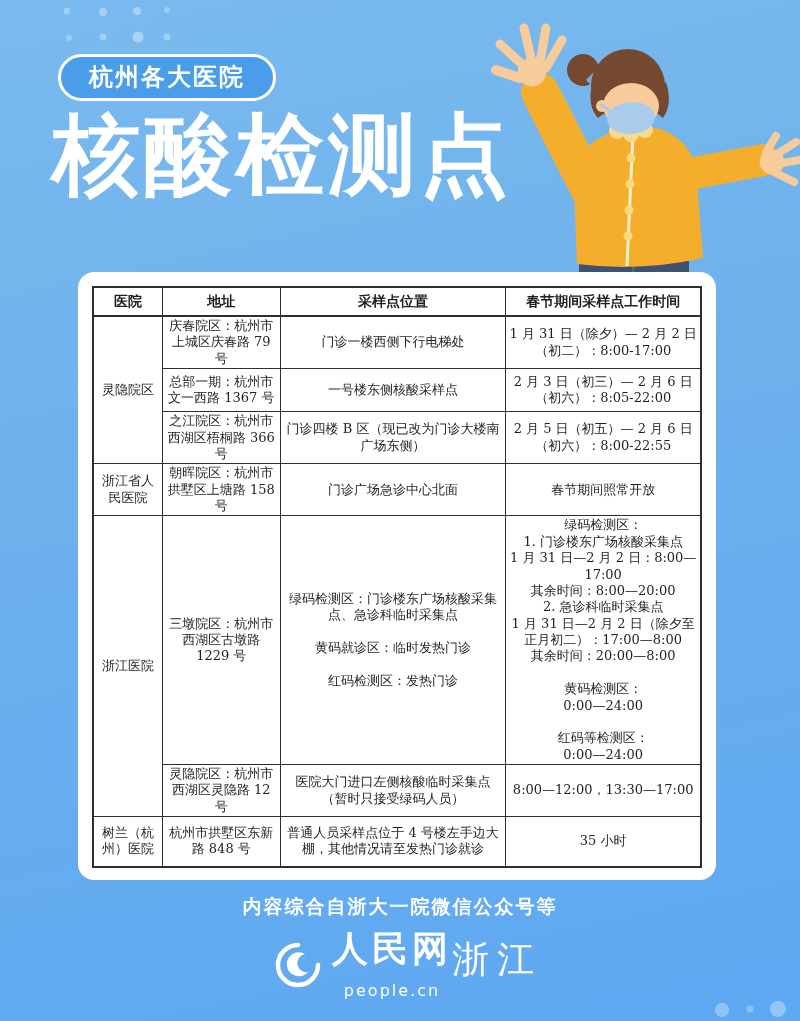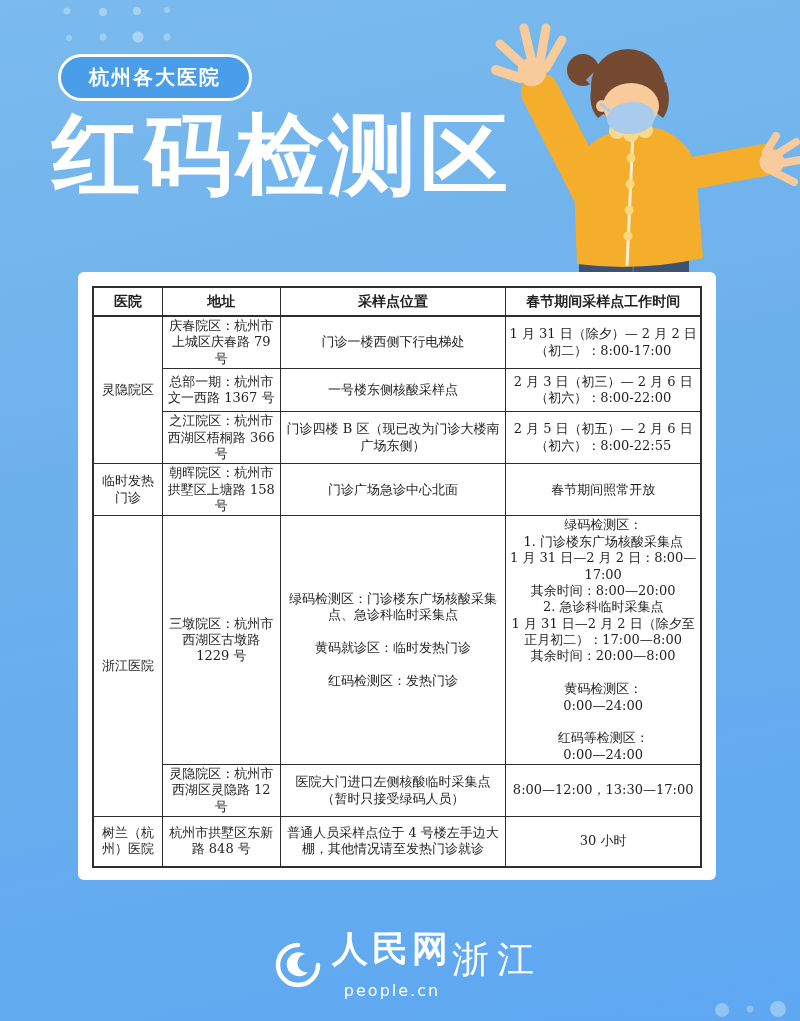--- a/index.html
+++ b/index.html
@@ -7,30 +7,30 @@
     position:relative;width:800px;height:1021px;overflow:hidden;
     background:linear-gradient(168deg,#7abaee 0%,#6db1ec 42%,#5ea8f2 100%);
     font-family:"DejaVu Sans","Liberation Sans",sans-serif;
   }
   .dots{position:absolute;}
   .dots-top{left:55px;top:2px;}
   .dots-bottom{left:708px;top:998px;}
   .badge{
     position:absolute;left:58px;top:54px;height:47px;box-sizing:border-box;
     padding:0 28px;line-height:41px;border:3px solid #ffffff;border-radius:25px;
-    background:#4a9de9;color:#ffffff;font-size:20px;font-weight:700;letter-spacing:2px;
+    background:#4a9de9;color:#ffffff;font-size:24px;font-weight:700;letter-spacing:2px;
   }
   .title{
     position:absolute;left:52px;top:104px;margin:0;color:#ffffff;
     font-size:88px;font-weight:900;letter-spacing:4px;line-height:1.15;white-space:nowrap;
   }
   .person{position:absolute;right:0;top:0;z-index:1;}
   .card{
     position:absolute;left:78px;top:272px;width:638px;min-height:547px;z-index:2;
-    background:#ffffff;border-radius:6px;padding:14px 14px 12px 14px;box-sizing:border-box;
+    background:#ffffff;border-radius:16px;padding:14px 14px 12px 14px;box-sizing:border-box;
   }
   table.np{
     width:100%;border-collapse:collapse;table-layout:fixed;
     border:2px solid #2e2e2e;color:#1f1f1f;
     font-family:"DejaVu Serif","Liberation Serif",serif;
   }
   table.np th,table.np td{
     border:1px solid #2e2e2e;text-align:center;vertical-align:middle;
     padding:1px 3px;white-space:pre-line;overflow:hidden;
   }
@@ -120,21 +120,21 @@
     <circle cx="148" cy="86" r="37" fill="#75492f"></circle>
     <path d="M112 84 q-5 22 6 34 l8 -6 q-9 -12 -6 -24 z" fill="#75492f"></path>
     <path d="M186 82 q7 22 -3 36 l-9 -7 q9 -12 5 -25 z" fill="#75492f"></path>
     <ellipse cx="151" cy="106" rx="28" ry="23" fill="#f7cb9c"></ellipse>
     <circle cx="122" cy="106" r="6" fill="#f7cb9c"></circle>
     <line x1="120" y1="104" x2="130" y2="111" stroke="#a9cbec" stroke-width="3"></line>
     <ellipse cx="151" cy="118" rx="24" ry="16" fill="#a9cbec" transform="rotate(-4 151 118)"></ellipse>
   </svg>
 
   <div class="badge">杭州各大医院</div>
-  <h1 class="title">红码检测区</h1>
+  <h1 class="title">核酸检测点</h1>
 
   <div class="card">
     <table class="np">
       <colgroup>
         <col style="width:11.4%">
         <col style="width:19.4%">
         <col style="width:37.1%">
         <col style="width:32.1%">
       </colgroup>
       <thead>
@@ -148,29 +148,29 @@
       <tbody>
         <tr class="r1">
           <td rowspan="3">灵隐院区</td>
           <td>庆春院区：杭州市上城区庆春路 79 号</td>
           <td>门诊一楼西侧下行电梯处</td>
           <td>1 月 31 日（除夕）— 2 月 2 日（初二）：8:00-17:00</td>
         </tr>
         <tr class="r2">
           <td>总部一期：杭州市文一西路 1367 号</td>
           <td>一号楼东侧核酸采样点</td>
-          <td>2 月 3 日（初三）— 2 月 6 日（初六）：8:00-22:00</td>
+          <td>2 月 3 日（初三）— 2 月 6 日（初六）：8:05-22:00</td>
         </tr>
         <tr class="r3">
           <td>之江院区：杭州市西湖区梧桐路 366 号</td>
           <td>门诊四楼 B 区（现已改为门诊大楼南广场东侧）</td>
           <td>2 月 5 日（初五）— 2 月 6 日（初六）：8:00-22:55</td>
         </tr>
         <tr class="r4">
-          <td>临时发热门诊</td>
+          <td>浙江省人民医院</td>
           <td>朝晖院区：杭州市拱墅区上塘路 158 号</td>
           <td>门诊广场急诊中心北面</td>
           <td>春节期间照常开放</td>
         </tr>
         <tr class="r5">
           <td rowspan="2">浙江医院</td>
           <td>三墩院区：杭州市西湖区古墩路 1229 号</td>
           <td>绿码检测区：门诊楼东广场核酸采集点、急诊科临时采集点
 
 黄码就诊区：临时发热门诊
@@ -192,27 +192,28 @@
         </tr>
         <tr class="r6">
           <td>灵隐院区：杭州市西湖区灵隐路 12 号</td>
           <td>医院大门进口左侧核酸临时采集点（暂时只接受绿码人员）</td>
           <td>8:00—12:00，13:30—17:00</td>
         </tr>
         <tr class="r7">
           <td>树兰（杭州）医院</td>
           <td>杭州市拱墅区东新路 848 号</td>
           <td>普通人员采样点位于 4 号楼左手边大棚，其他情况请至发热门诊就诊</td>
-          <td>30 小时</td>
+          <td>35 小时</td>
         </tr>
       </tbody>
     </table>
   </div>
 
   <div class="credit">制图：叶宾得</div>
+  <div class="source">内容综合自浙大一院微信公众号等</div>
 
   <div class="logo">
     <svg class="logo-icon" width="48" height="48" viewBox="0 0 48 48">
       <path d="M 24 4 A 20 20 0 1 0 44 24" stroke="#ffffff" stroke-width="4.5" fill="none" stroke-linecap="round"></path>
       <path d="M 31 13 A 12 12 0 1 0 34 31 A 9 9 0 1 1 31 13 Z" fill="#ffffff"></path>
     </svg>
     <div class="logo-cnblock">
       <span class="logo-cn">人民网</span>
       <span class="logo-en">people.cn</span>
     </div>

